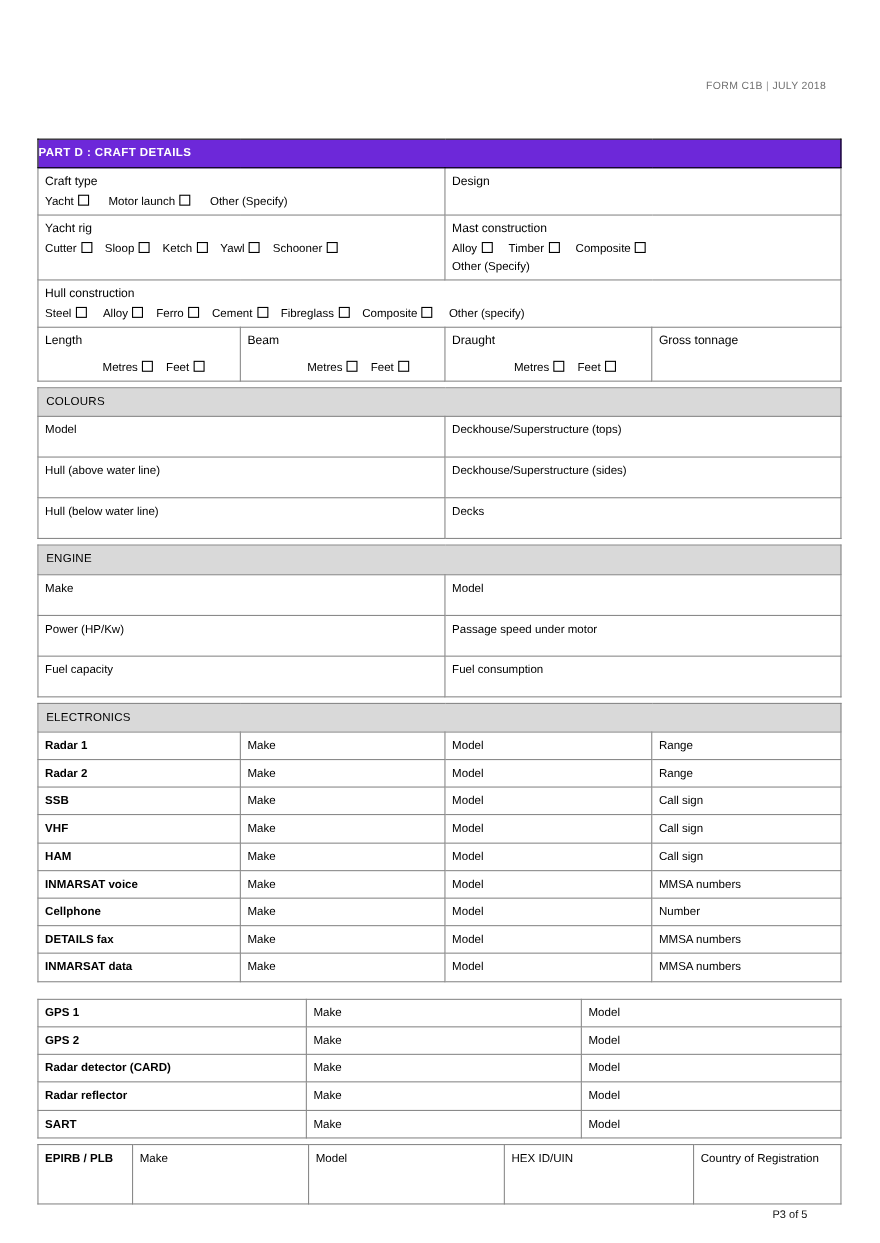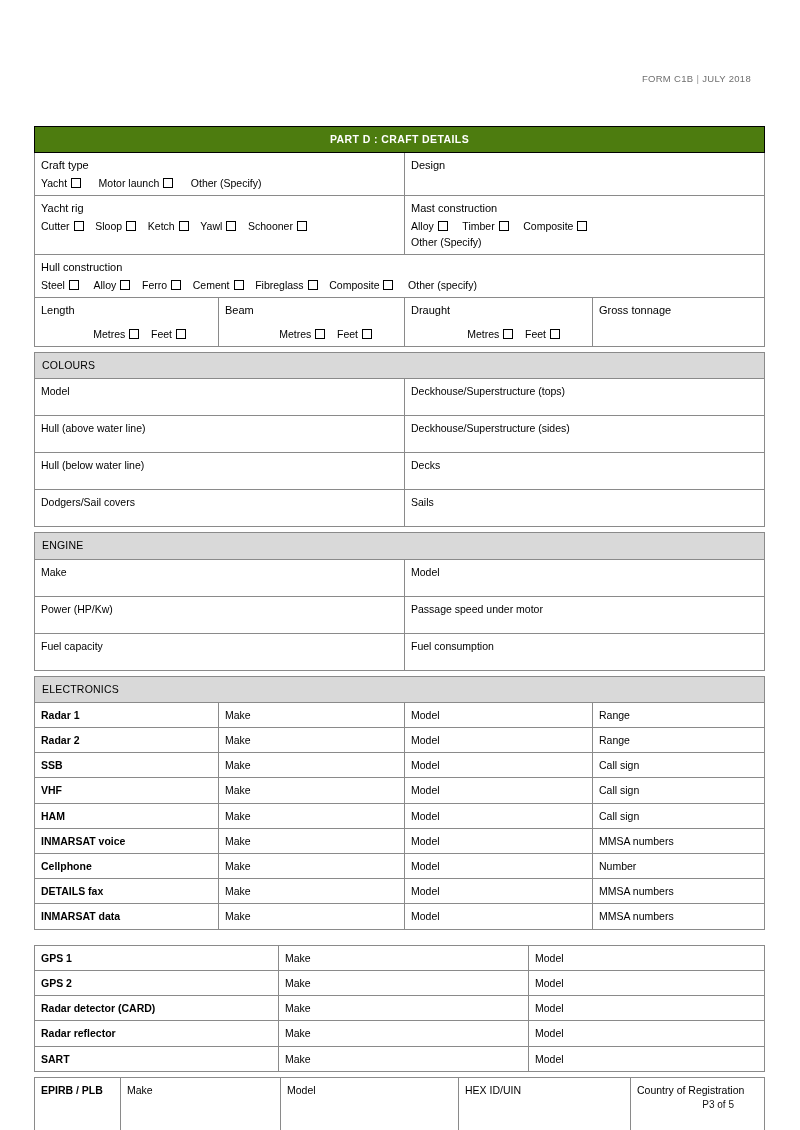--- a/index.html
+++ b/index.html
@@ -56,23 +56,23 @@
   }
   table.frm td {
     border: 1px solid #8a8a8a;
     vertical-align: top;
     padding: 5px 6px 4px 6px;
     font-size: 10.5px;
     line-height: 1.45;
   }
 
   .bar-title {
-    background: #4d7c0f;
+    background: #6d28d9;
     color: #ffffff;
-    text-align: center;
+    text-align: left;
     font-weight: bold;
     font-size: 11.5px;
     letter-spacing: 0.4px;
     padding: 5px 0 5px 0 !important;
     border: 1px solid #000000 !important;
   }
   .sect {
     background: #d9d9d9;
     font-weight: normal;
     font-size: 10.5px;
@@ -254,24 +254,20 @@
           <td class="cell-tall">Deckhouse/Superstructure (tops)</td>
         </tr>
         <tr>
           <td class="cell-tall">Hull (above water line)</td>
           <td class="cell-tall">Deckhouse/Superstructure (sides)</td>
         </tr>
         <tr>
           <td class="cell-tall">Hull (below water line)</td>
           <td class="cell-tall">Decks</td>
         </tr>
-        <tr>
-          <td class="cell-tall">Dodgers/Sail covers</td>
-          <td class="cell-tall">Sails</td>
-        </tr>
       </tbody>
     </table>
 
     <table class="frm" style="margin-top:5px">
       <colgroup>
           <col style="width:370px">
           <col style="width:360px">
         </colgroup>
       <tbody>
         <tr>

